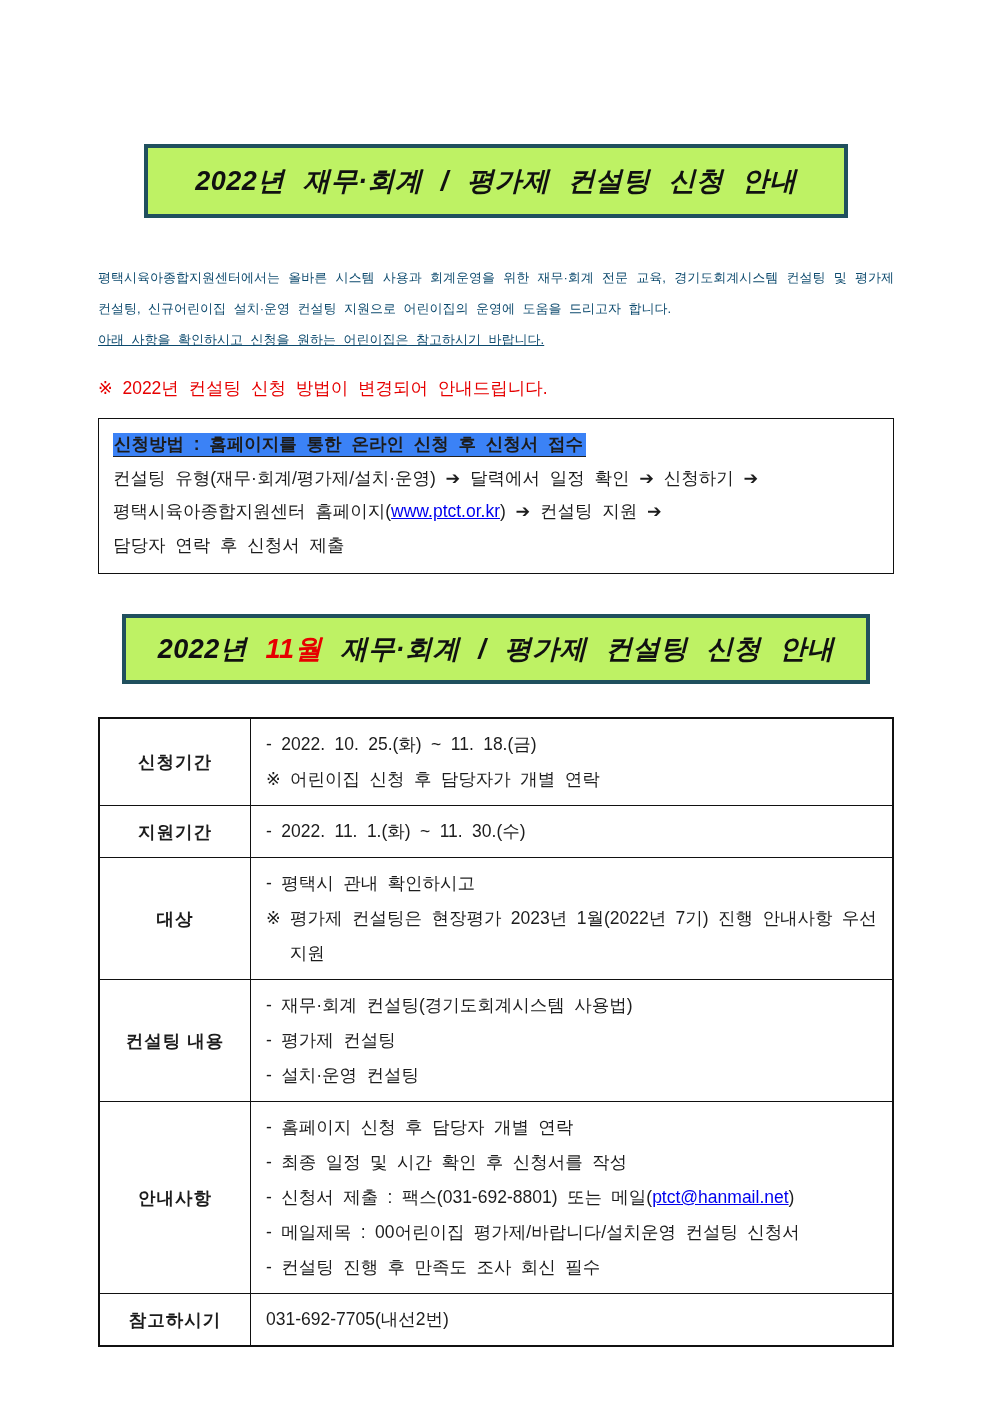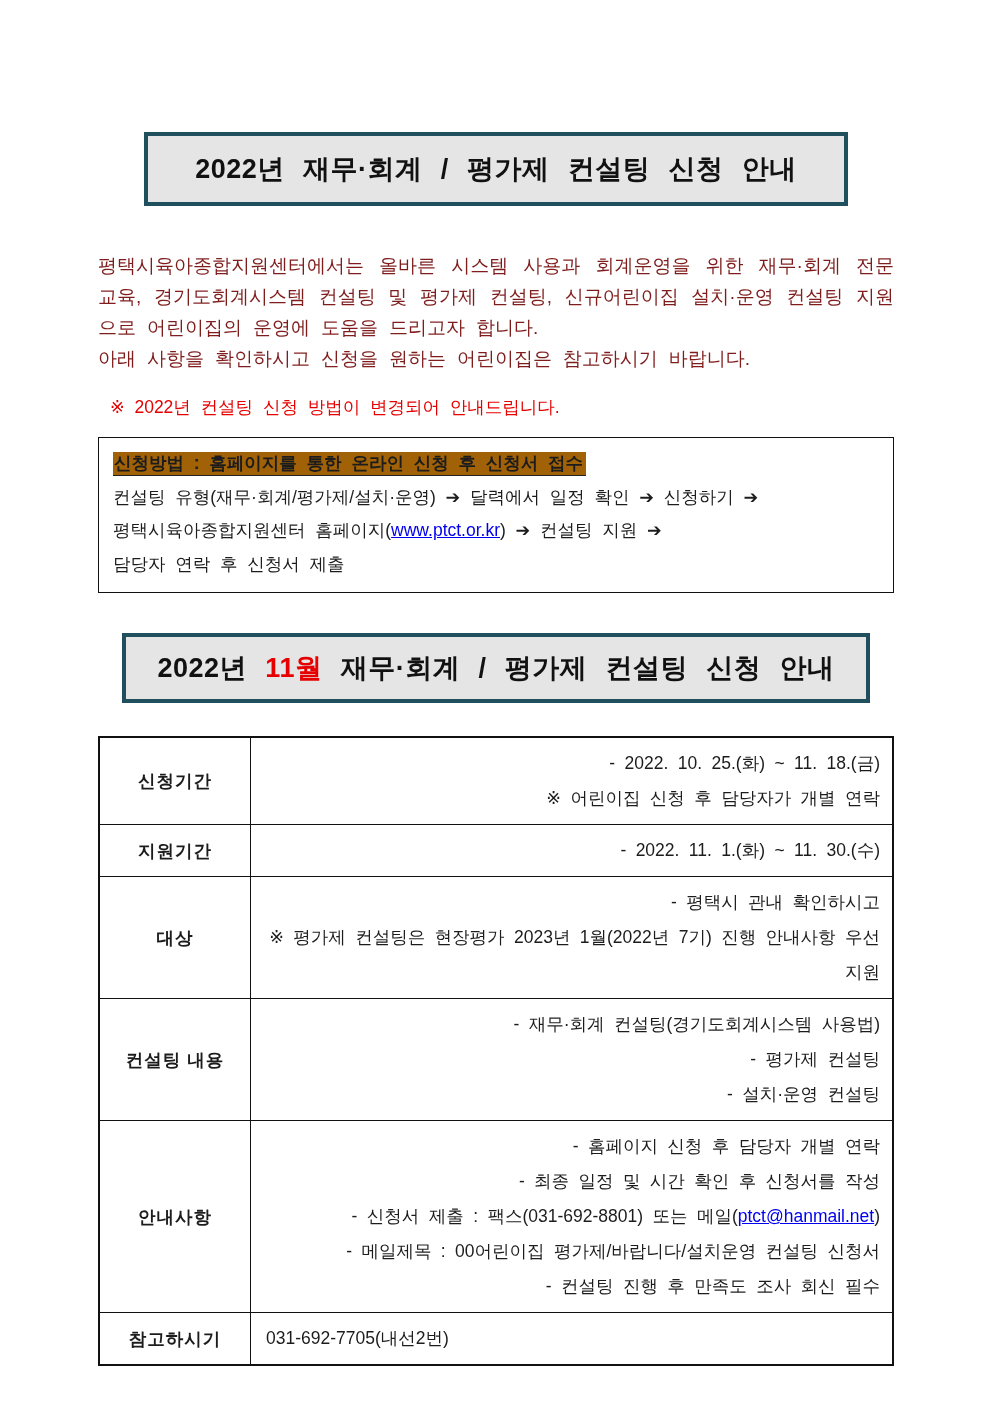--- a/index.html
+++ b/index.html
@@ -14,69 +14,70 @@
     padding:128px 98px 30px 98px;
     overflow:hidden;
     background:#ffffff;
   }
 
   
   .title-box {
     box-sizing:border-box;
     border:4px solid #20505e;
     width:704px;
-    margin:4px auto;
+    margin:16px auto;
     text-align:center;
     padding:15px 4px;
-    background:#e5e5e5;
+    background:#bef264;
+    font-style:italic;
   }
   .title-box .ttl {
     margin:0;
     font-size:27px;
     font-weight:bold;
     color:#111111;
     word-spacing:0.38em;
     letter-spacing:0.5px;
     white-space:nowrap;
   }
   .title-box.t2 { width:748px; margin-top:40px; padding:13px 4px; }
   .red { color:#e60000; }
 
   
   .intro {
     margin:44px 0 0 0;
-    font-size:19px;
+    font-size:13px;
     line-height:31px;
     text-align:justify;
     word-spacing:0.30em;
-    color:#7f1d1d;
+    color:#0c4a6e;
   }
-  .intro.follow { margin-top:0; text-align:left; }
+  .intro.follow { margin-top:0; text-align:left;text-decoration:underline; }
 
   
   .red-note {
-    margin:21px 0 0 12px;
+    margin:21px 0 0 0;
     font-size:17.5px;
     color:#e60000;
     word-spacing:0.28em;
   }
 
   
   .method-box {
     box-sizing:border-box;
     border:1.6px solid #111111;
     margin-top:18px;
     padding:9px 14px 11px 14px;
     font-size:17.5px;
     line-height:33.5px;
     word-spacing:0.28em;
     color:#1c1c1c;
   }
   .hl {
-    background:#a16207;
+    background:#3b82f6;
     font-weight:bold;
     border-bottom:1.6px solid #222222;
     padding:1px 3px 2px 1px;
   }
   .link {
     color:#0000ee;
     text-decoration:underline;
     cursor:pointer;
   }
 
@@ -96,21 +97,21 @@
   }
   .label-cell {
     width:148px;
     text-align:center;
     font-weight:bold;
     font-size:18px;
     letter-spacing:1px;
     color:#111111;
   }
   .content-cell { padding:8px 12px 8px 15px; line-height:35px; word-spacing:0.26em; }
-  .cl { padding-left:1.35em; text-indent:-1.35em;text-align:right; }
+  .cl { padding-left:1.35em; text-indent:-1.35em; }
 </style>
 </head>
 <body>
 
 <div class="page">
 
   <div class="title-box">
     <div class="ttl">2022년 재무·회계 / 평가제 컨설팅 신청 안내</div>
   </div>
 

